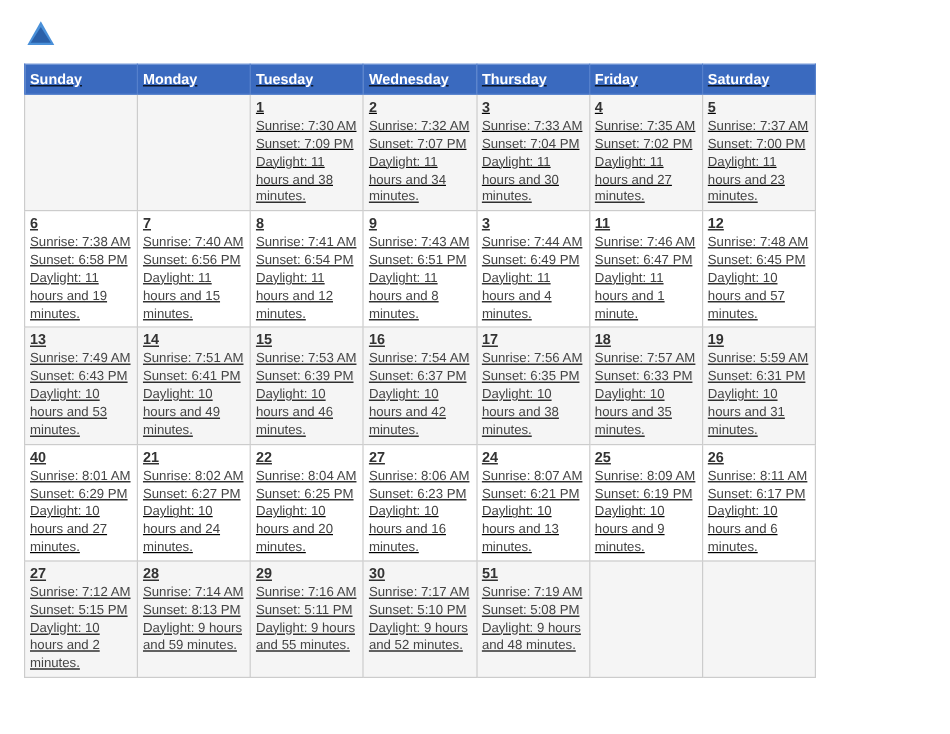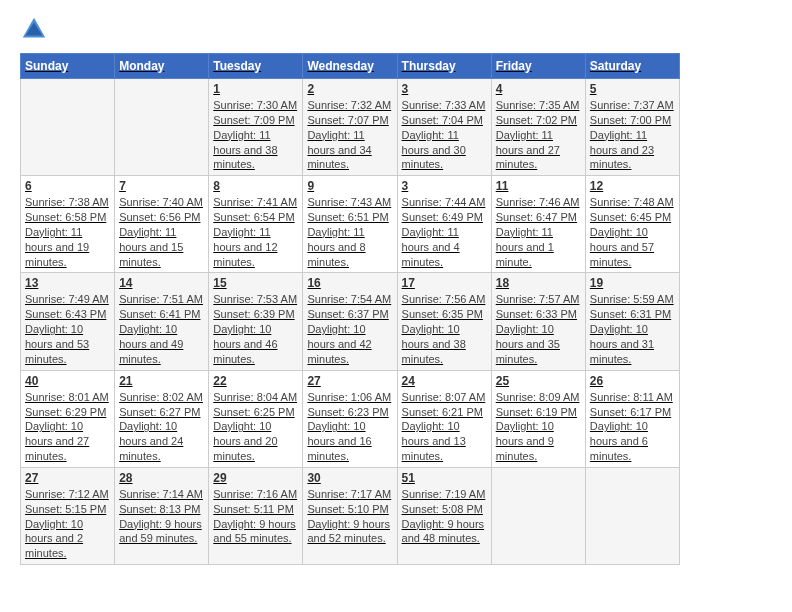--- a/index.html
+++ b/index.html
@@ -225,21 +225,21 @@
 Daylight: 10 hours
 and 27 minutes.</span></td>
           <td><span class="day-number">21</span><span class="day-info">Sunrise: 8:02 AM
 Sunset: 6:27 PM
 Daylight: 10 hours
 and 24 minutes.</span></td>
           <td><span class="day-number">22</span><span class="day-info">Sunrise: 8:04 AM
 Sunset: 6:25 PM
 Daylight: 10 hours
 and 20 minutes.</span></td>
-          <td><span class="day-number">27</span><span class="day-info">Sunrise: 1:06 AM
+          <td><span class="day-number">27</span><span class="day-info">Sunrise: 8:06 AM
 Sunset: 6:23 PM
 Daylight: 10 hours
 and 16 minutes.</span></td>
           <td><span class="day-number">24</span><span class="day-info">Sunrise: 8:07 AM
 Sunset: 6:21 PM
 Daylight: 10 hours
 and 13 minutes.</span></td>
           <td><span class="day-number">25</span><span class="day-info">Sunrise: 8:09 AM
 Sunset: 6:19 PM
 Daylight: 10 hours

